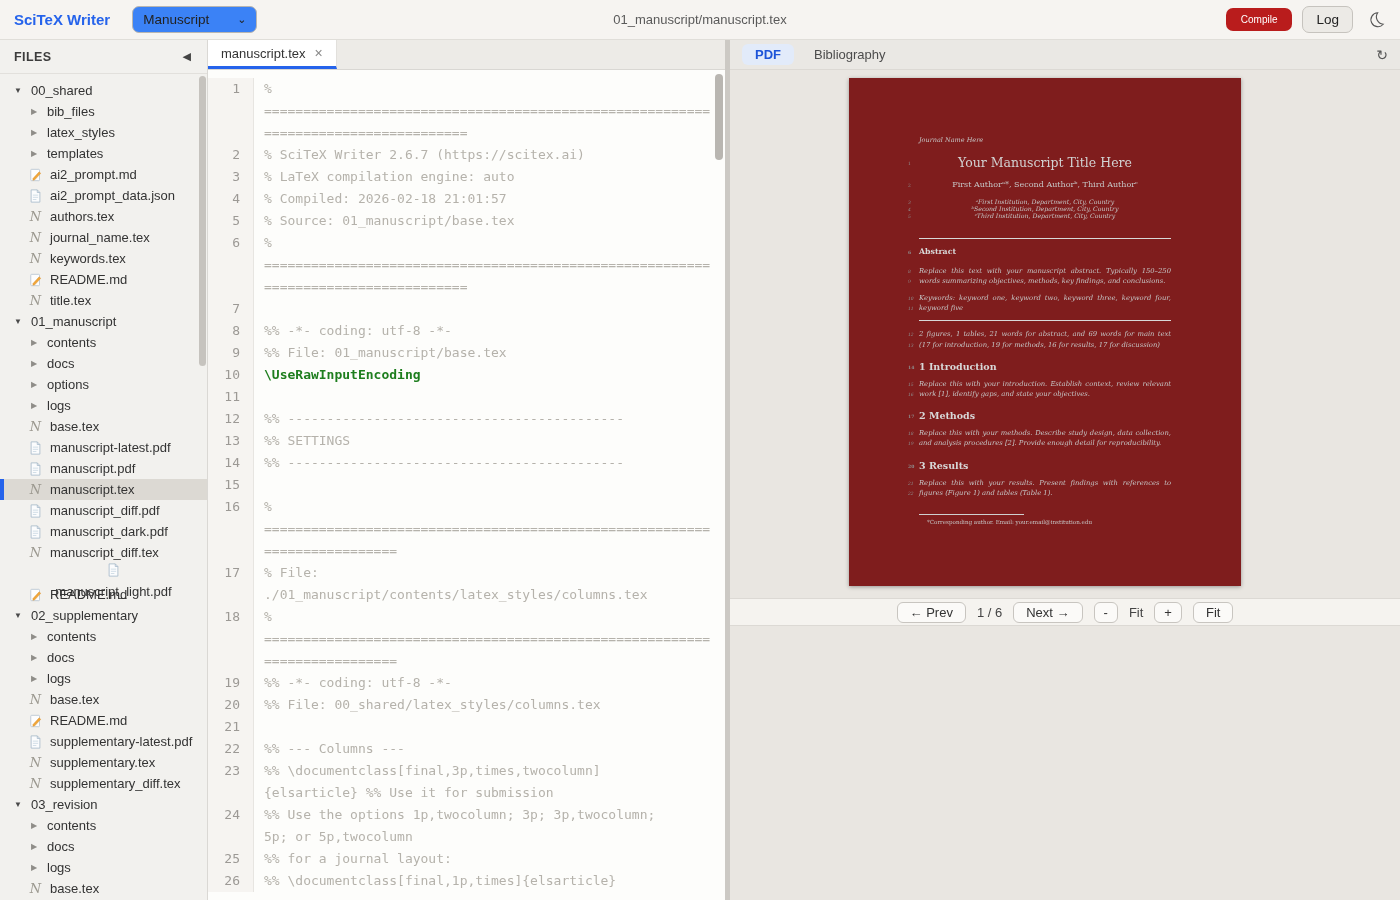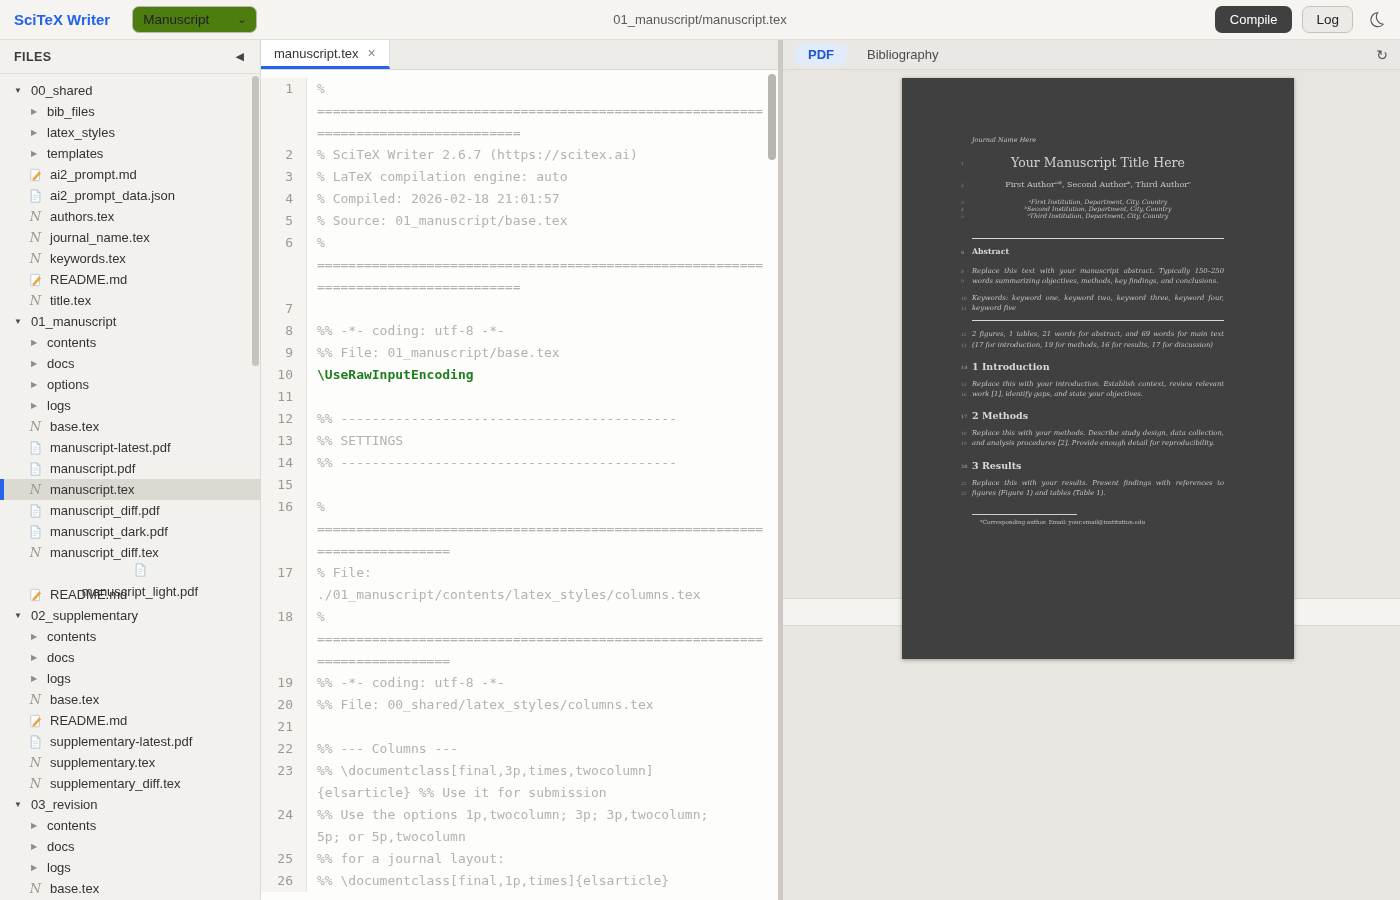--- a/index.html
+++ b/index.html
@@ -1,32 +1,32 @@
 <!DOCTYPE html>
 <html><head>
 <meta charset="utf-8">
 <style>
   * { margin:0; padding:0; box-sizing:border-box; }
   html,body { width:1400px; height:900px; overflow:hidden; font-family:"Liberation Sans", sans-serif; background:#e9e6e1; }
 
   
   .topbar { height:40px; background:#f6f4f1; border-bottom:1px solid #e0ded9; display:flex; align-items:center; position:relative; padding:0 14px; }
   .logo { color:#2563eb; font-weight:bold; font-size:15px; margin-right:22px; }
-  .doc-select { background:#4d7c0f; border:1px solid #b9b6b1; border-radius:7px; height:27px; padding:0 10px; display:flex; align-items:center; gap:28px; font-size:13.5px; color:#222; cursor:pointer; }
+  .doc-select { background:#3b82f6; border:1px solid #b9b6b1; border-radius:7px; height:27px; padding:0 10px; display:flex; align-items:center; gap:28px; font-size:13.5px; color:#222; cursor:pointer; }
   .doc-select .chev { font-size:11px; color:#222; }
   .center-title { position:absolute; left:0; right:0; text-align:center; color:#5a5a5a; font-size:13px; pointer-events:none; }
   .topbar-right { margin-left:auto; display:flex; align-items:center; gap:10px; }
-  .btn-compile { background:#404040; color:#fff; border:none; border-radius:7px; padding:6px 15px; font-size:13px; cursor:pointer; }
+  .btn-compile { background:#b91c1c; color:#fff; border:none; border-radius:7px; padding:6px 15px; font-size:10px; cursor:pointer; }
   .btn-log { background:#eceae6; color:#222; border:1px solid #c6c3be; border-radius:7px; padding:5px 13px; font-size:13.5px; cursor:pointer; }
   .moon { display:flex; align-items:center; margin-left:4px; cursor:pointer; }
 
   .main { display:flex; height:860px; }
 
   
-  .sidebar { width:261px; background:#f2f1ee; border-right:1px solid #dad8d4; position:relative; flex:none; }
+  .sidebar { width:208px; background:#f2f1ee; border-right:1px solid #dad8d4; position:relative; flex:none; }
   .files-header { height:34px; display:flex; align-items:center; justify-content:space-between; padding:0 16px 0 14px; border-bottom:1px solid #e2e0dc; }
   .files-title { font-size:12.5px; font-weight:bold; color:#3c3c3c; letter-spacing:0.4px; }
   .collapse { font-size:11px; color:#444; cursor:pointer; }
   .tree { padding-top:6px; font-size:13px; color:#333; }
   .trow { height:21px; display:flex; align-items:center; gap:7px; cursor:pointer; padding-right:8px; }
   .trow.sel { background:#dcd9d3; box-shadow:inset 4px 0 0 #2563eb; }
   .arrow-open { width:12px; font-size:8px; color:#4a4a4a; text-align:center; flex:none; }
   .arrow-closed { width:12px; font-size:8px; color:#8f8d88; text-align:center; flex:none; }
   .ficon { width:15px; display:flex; justify-content:center; align-items:center; flex:none; }
   .texicon { font-family:"DejaVu Serif", serif; font-style:italic; color:#9b988f; font-size:13px; line-height:13px; }
@@ -48,21 +48,21 @@
   .divider { width:5px; background:#ccc9c4; flex:none; cursor:col-resize; }
 
   
   .right { flex:1; display:flex; flex-direction:column; background:#e9e6e1; }
   .rtabbar { height:30px; background:#eae8e4; border-bottom:1px solid #dcd9d4; display:flex; align-items:center; padding:0 12px; gap:20px; flex:none; }
   .pdf-tab { background:#e2ebfa; color:#1d54d8; font-weight:bold; font-size:13px; padding:3px 13px; border-radius:6px; cursor:pointer; }
   .bib-tab { color:#4c4c4c; font-size:13px; cursor:pointer; }
   .refresh { margin-left:auto; color:#555; font-size:14px; cursor:pointer; }
 
   .viewer { height:528px; position:relative; flex:none; }
-  .page { position:absolute; left:119px; top:8px; width:392px; height:581px; background:#404040; color:#c6c6c6; font-family:"DejaVu Serif", serif; box-shadow:0 1px 4px rgba(0,0,0,0.35); }
+  .page { position:absolute; left:119px; top:8px; width:392px; height:508px; background:#7f1d1d; color:#c6c6c6; font-family:"DejaVu Serif", serif; box-shadow:0 1px 4px rgba(0,0,0,0.35); }
   .pcontent { padding:58px 70px 0 70px; position:relative; }
   .pb { position:relative; }
   .mnum { position:absolute; left:-11px; top:1px; font-size:4.5px; line-height:inherit; color:#8e8e8e; white-space:pre-line; }
   .b-journal { font-style:italic; font-size:6.5px; margin-bottom:12px; }
   .b-title { text-align:center; font-size:12.5px; line-height:14px; margin-bottom:10px; color:#d2d2d2; }
   .b-authors { text-align:center; font-size:8px; line-height:10px; margin-bottom:8px; }
   .b-insts { text-align:center; font-style:italic; font-size:6.2px; line-height:7.2px; white-space:pre-line; margin-bottom:18px; }
   .b-rule { border-top:1.2px solid #d8d8d8; margin:6px 0 8px 0; }
   .b-absheading { font-weight:bold; font-size:7.8px; line-height:9px; margin:4px 0 10px 0; color:#d8d8d8; }
   .b-para, .b-counts, .b-keywords { font-size:6.8px; line-height:10.2px; margin-bottom:7px; text-align:justify;font-style:italic; }

